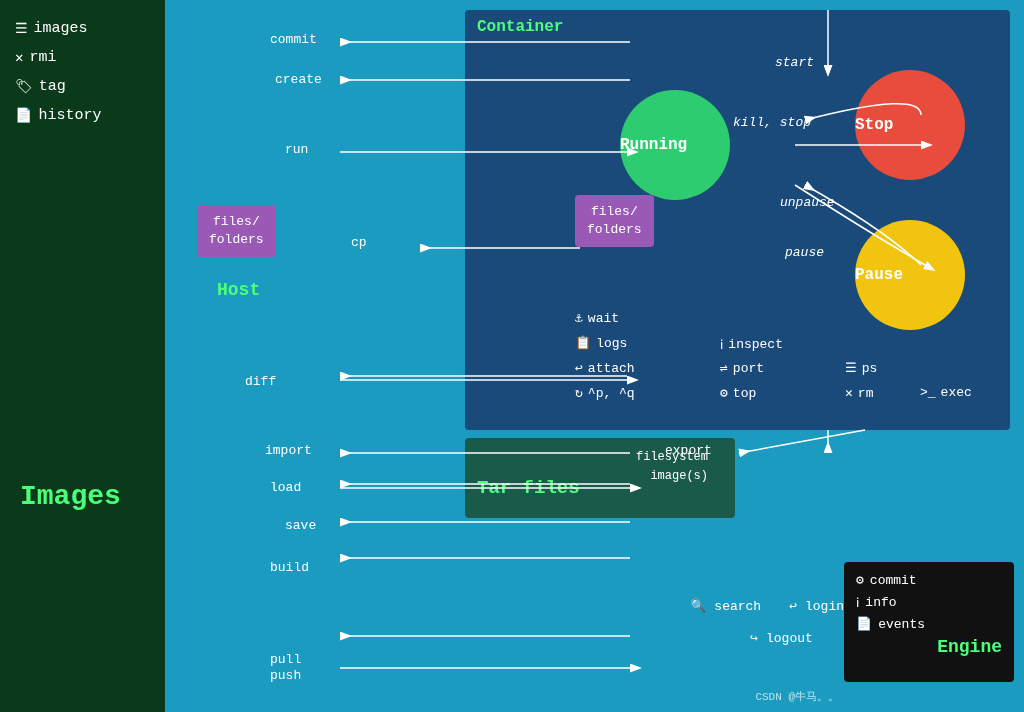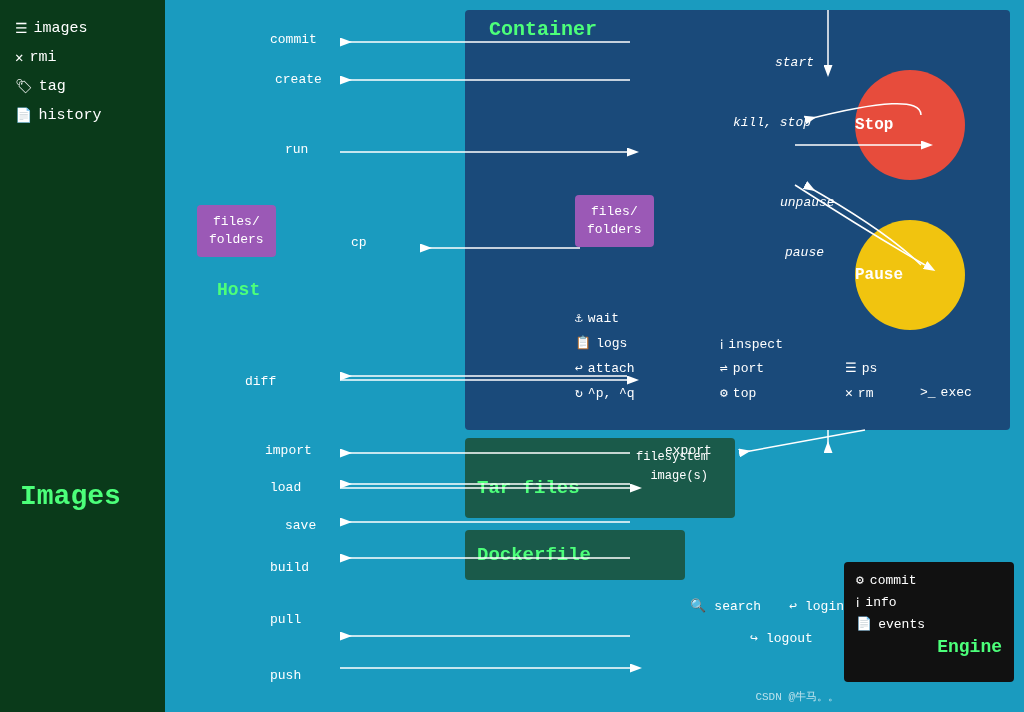--- a/index.html
+++ b/index.html
@@ -55,23 +55,23 @@
     .container-box {
       position: absolute;
       left: 300px; top: 10px;
       width: 545px;
       height: 420px;
       background: #1a4a7a;
       border-radius: 4px;
     }
     .container-title {
       position: absolute;
-      top: 8px; left: 24px;
-      color: #4cff7a;
-      font-size: 20px;
+      top: 8px; left: 12px;
+      color: #4cff7a;
+      font-size: 16px;
       font-weight: bold;
     }
 
     
     .circle {
       position: absolute;
       border-radius: 50%;
       display: flex;
       align-items: center;
       justify-content: flex-start;
@@ -276,20 +276,23 @@
     <span>history</span>
   </div>
   <div class="sidebar-label-big">Images</div>
 </div>
 
 <div class="main">
 
   <div class="container-box">
     <div class="container-title">Container</div>
 
+    <div class="circle circle-running">
+      <span>Running</span>
+    </div>
 
     <div class="circle circle-stop">
       <span>Stop</span>
     </div>
 
     <div class="circle circle-pause">
       <span>Pause</span>
     </div>
 
     <div class="arrow-label" style="left:310px; top:45px;">start</div>
@@ -364,26 +367,23 @@
       <div>filesystem</div>
       <div>image(s)</div>
     </div>
   </div>
 
   <div class="float-label" style="left:100px; top:443px;">import</div>
   <div class="float-label" style="left:105px; top:480px;">load</div>
   <div class="float-label" style="left:120px; top:518px;">save</div>
   <div class="float-label" style="left:500px; top:443px;">export</div>
 
-  <div class="dockerfile-box">
-    <div class="dockerfile-title">Dockerfile</div>
-  </div>
   <div class="float-label" style="left:105px; top:560px;">build</div>
 
-  <div class="float-label" style="left:105px; top:612px;">pull</div>
+  <div class="float-label" style="left:105px; top:652px;">pull</div>
   <div class="float-label" style="left:105px; top:668px;">push</div>
 
   <div class="registry-cmds">
     <div style="display:flex; gap:8px; align-items:center; margin-bottom:6px;">
       <span>🔍</span>
       <span>search</span>
       <span style="margin-left:20px;">↩</span>
       <span>login</span>
     </div>
     <div style="display:flex; gap:8px; align-items:center; margin-left:60px;">

